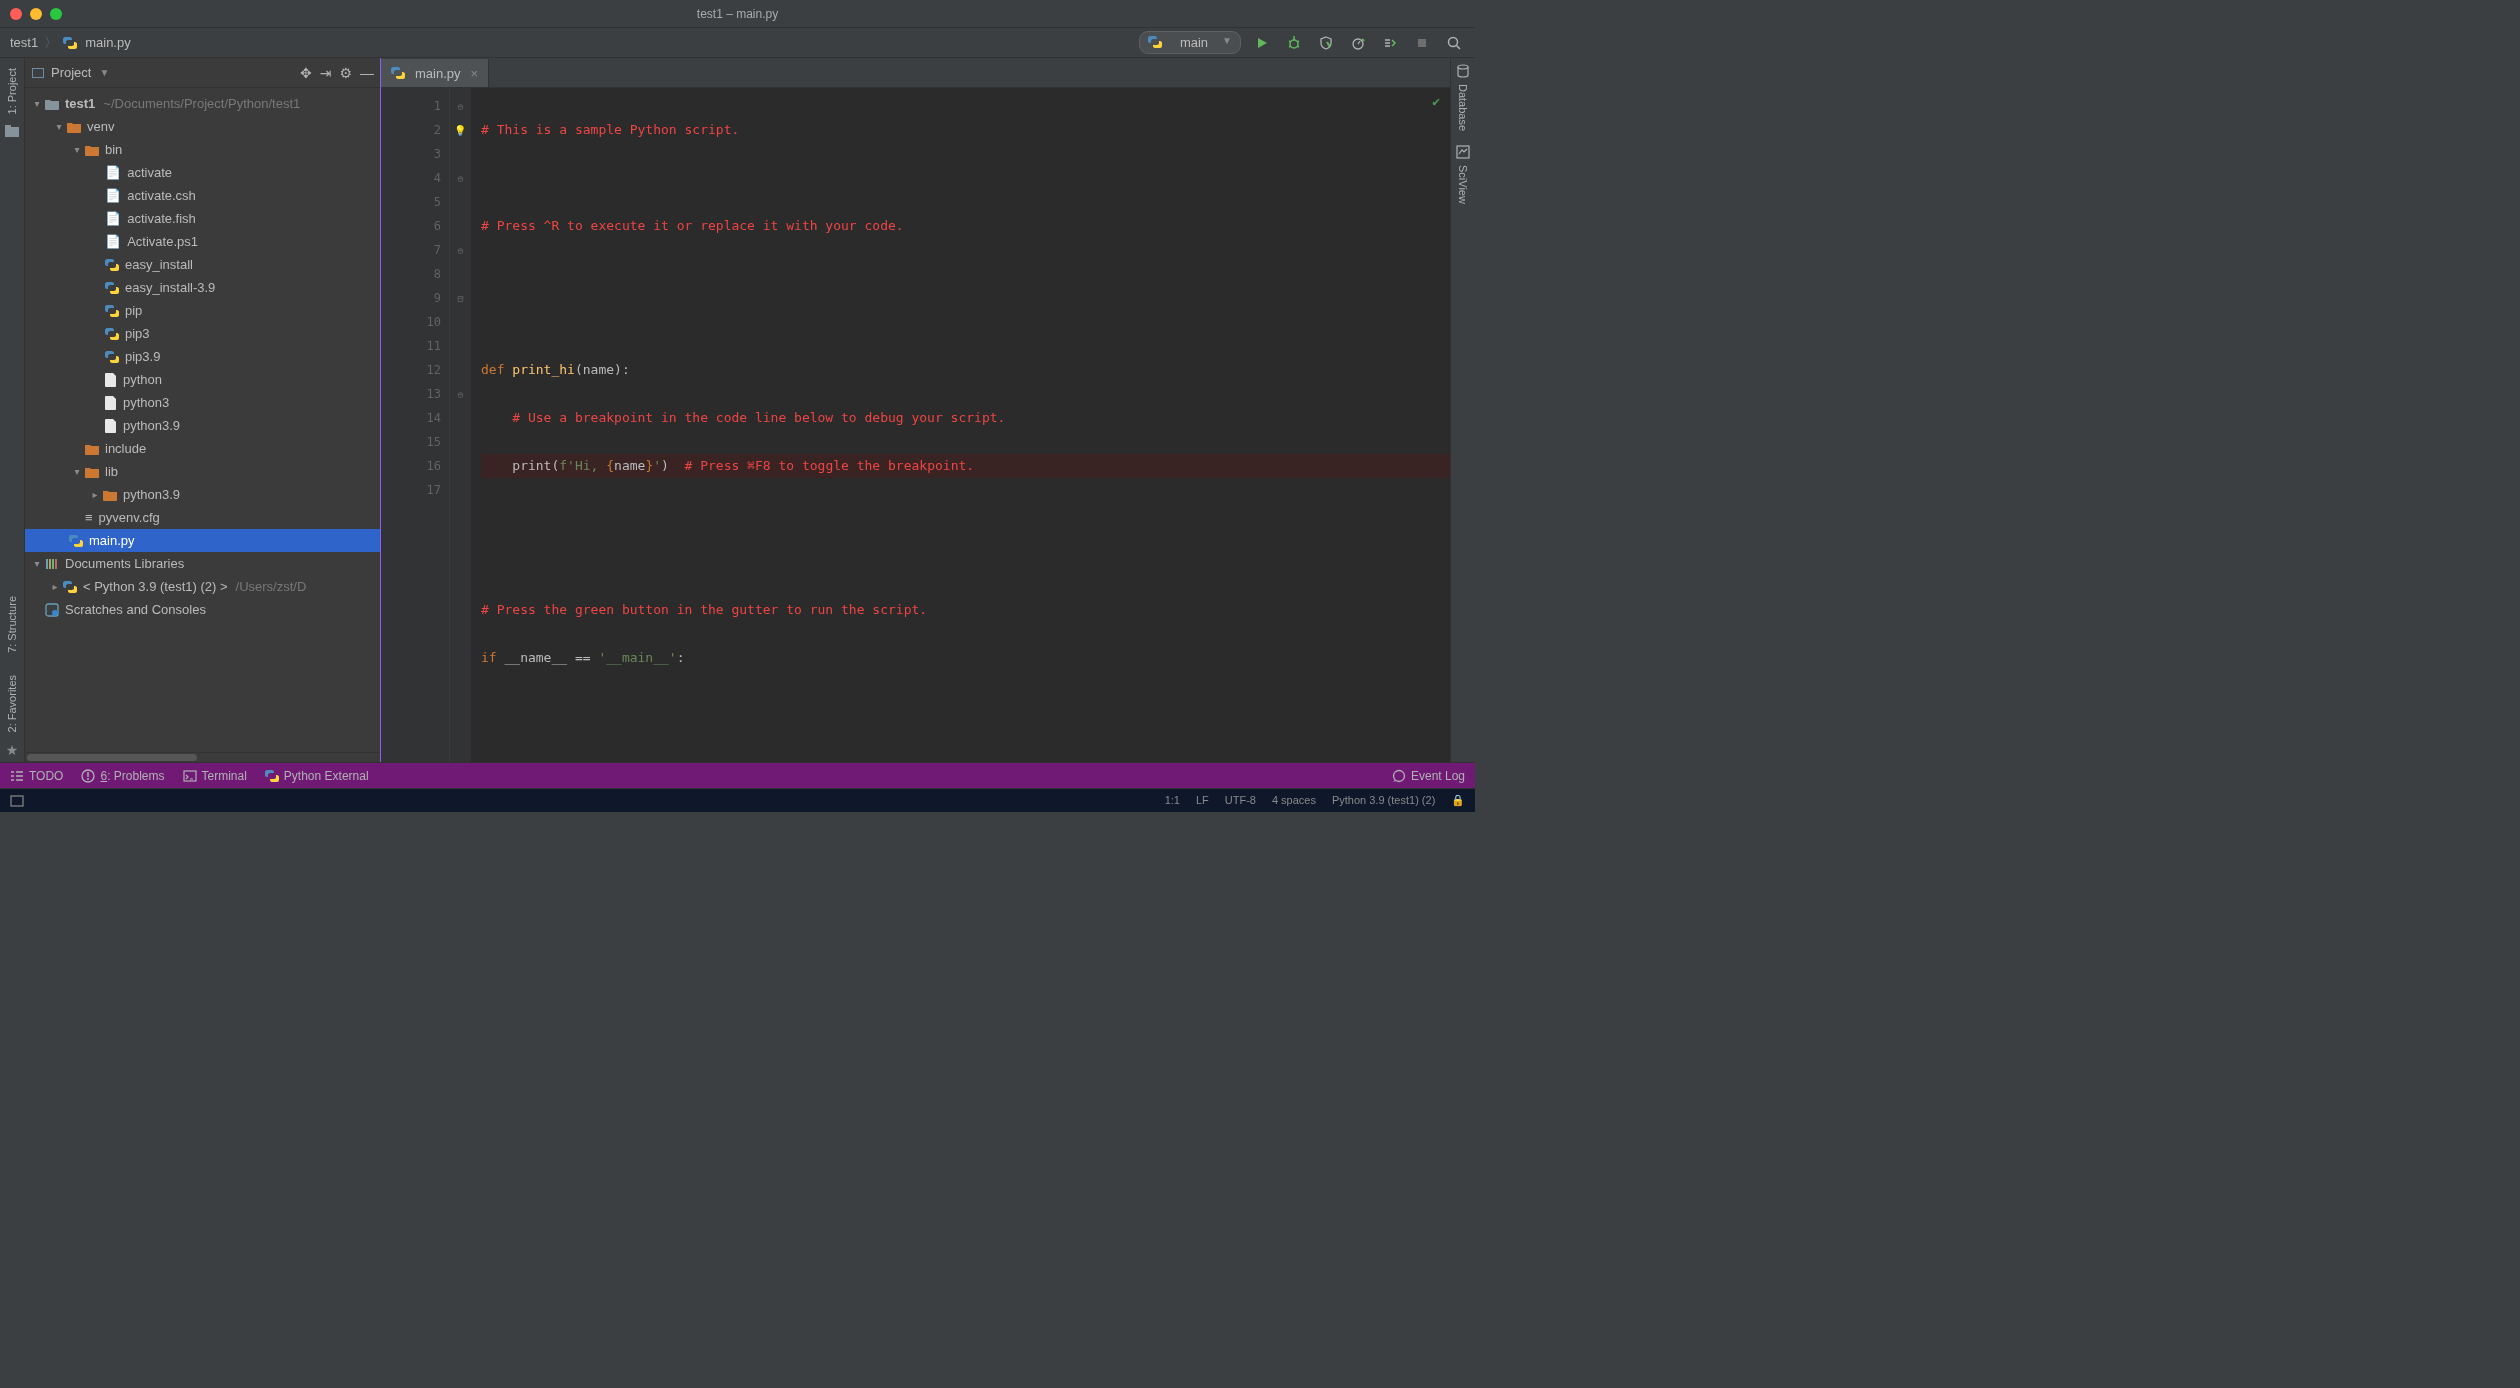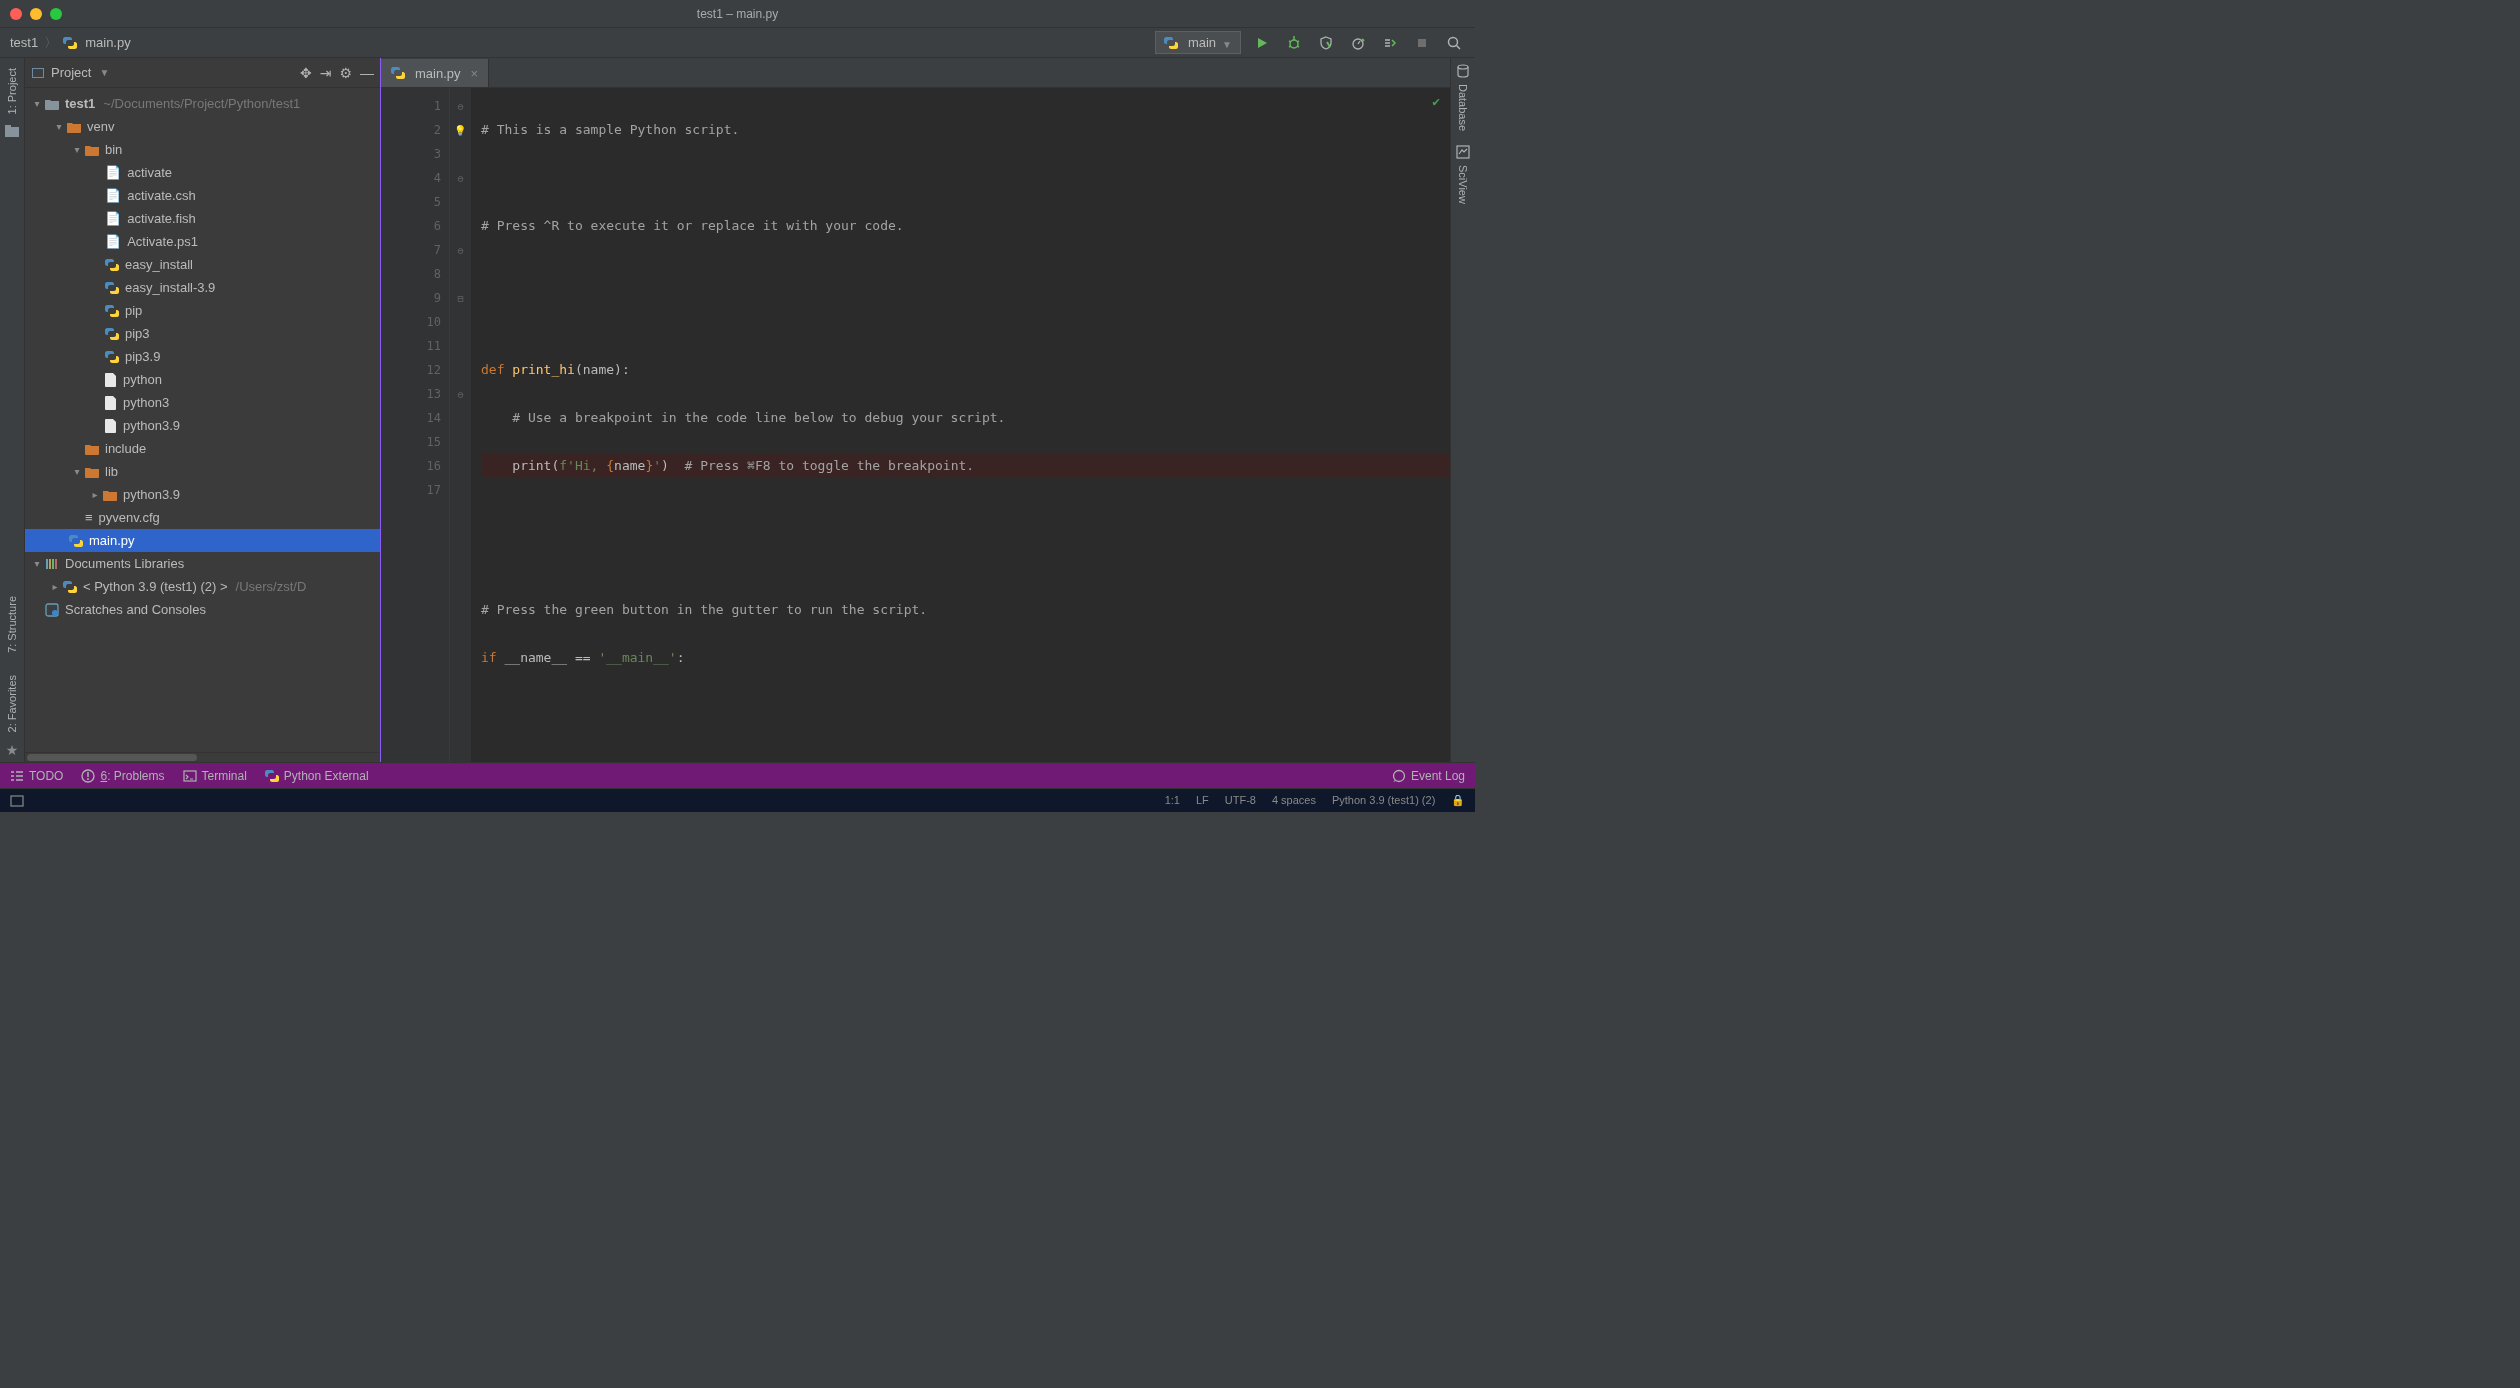--- a/index.html
+++ b/index.html
@@ -9,21 +9,21 @@
 .traffic span{width:12px;height:12px;border-radius:50%}
 .tred{background:#ff5f57}
 .tyel{background:#febc2e}
 .tgrn{background:#28c840}
 .titletext{position:absolute;left:50%;transform:translateX(-50%);color:#aaa;font-size:12px}
 .navbar{height:30px;background:#3c3f41;border-bottom:1px solid #323232;display:flex;align-items:center;padding:0 10px;justify-content:space-between}
 .bc{display:flex;align-items:center;gap:4px}
 .bc .sep{color:#6b6b6b;margin:0 2px}
 .pyicon{display:inline-flex;align-items:center;margin-right:4px}
 .toolbar-r{display:flex;align-items:center;gap:10px}
-.runcfg{display:flex;align-items:flex-end;gap:6px;background:#4b4e50;border:1px solid #5e6060;border-radius:0;padding:3px 8px;color:#bbb}
+.runcfg{display:flex;align-items:flex-start;gap:14px;background:#4b4e50;border:1px solid #5e6060;border-radius:9px;padding:3px 8px;color:#bbb}
 .runcfg .dd{color:#888;font-size:10px}
 .tbtn{width:22px;height:22px;display:flex;align-items:center;justify-content:center;cursor:pointer;color:#afb1b3}
 .main{flex:1;display:flex;overflow:hidden}
 .lgutter{width:25px;background:#3c3f41;border-right:1px solid #323232;display:flex;flex-direction:column;align-items:center;padding-top:6px;gap:2px}
 .vtab{writing-mode:vertical-lr;transform:rotate(180deg);font-size:11px;color:#afb1b3;padding:4px 2px;text-align:center;cursor:pointer;display:flex;align-items:center;gap:3px}
 .vtabr{writing-mode:vertical-lr;font-size:11px;color:#afb1b3;padding:4px 2px;cursor:pointer;display:flex;align-items:center;gap:3px}
 .projpanel{width:356px;background:#3b3b3b;border-right:1px solid #8b5cf6;display:flex;flex-direction:column}
 .projhdr{height:30px;display:flex;align-items:center;padding:0 6px;border-bottom:1px solid #323232}
 .projhdr .l{display:flex;align-items:center;gap:6px;flex:1}
 .projhdr .l .dd{color:#888;font-size:10px;margin-left:2px}
@@ -41,21 +41,21 @@
 .edtab .close{color:#888;font-size:13px;margin-left:4px}
 .editor{flex:1;display:flex;font-family:Menlo,Consolas,monospace;font-size:13px;position:relative;overflow:hidden}
 .gutter{width:68px;background:#313335;color:#606366;text-align:right;padding:6px 8px 0 0;font-size:12px;position:relative}
 .gutter .ln{height:24px;line-height:24px;position:relative}
 .gutter2{width:22px;background:#313335;border-left:1px solid #3a3a3a;padding-top:6px}
 .gutter2 .g2r{height:24px;display:flex;align-items:center;justify-content:center;color:#606366;font-size:10px}
 .bulb{font-size:12px}
 .code{flex:1;padding:6px 0 0 10px;line-height:24px;white-space:pre;position:relative}
 .code .row{height:24px}
 .code .row.bprow{background:#3a2323}
-.c-com{color:#a3a3a3}
+.c-com{color:#ef4444}
 .c-key{color:#cc7832}
 .c-fn{color:#ffc66d}
 .c-str{color:#6a8759}
 .status-ind{position:absolute;top:6px;right:10px;color:#499c54}
 .rgutter{width:25px;background:#3c3f41;border-left:1px solid #323232;display:flex;flex-direction:column;align-items:center;padding-top:6px;gap:2px}
 .btoolbars{height:26px;background:#701a75;border-top:1px solid #323232;display:flex;align-items:center;padding:0 10px;justify-content:space-between;color:#afb1b3;font-size:12px}
 .btoolbars .l{display:flex;gap:18px}
 .btoolbars .btn{display:flex;align-items:center;gap:5px;cursor:pointer}
 .status{height:24px;background:#0f172a;border-top:1px solid #323232;display:flex;align-items:center;padding:0 10px;color:#8a8a8a;font-size:11px;justify-content:space-between}
 .status .r{display:flex;gap:16px}

